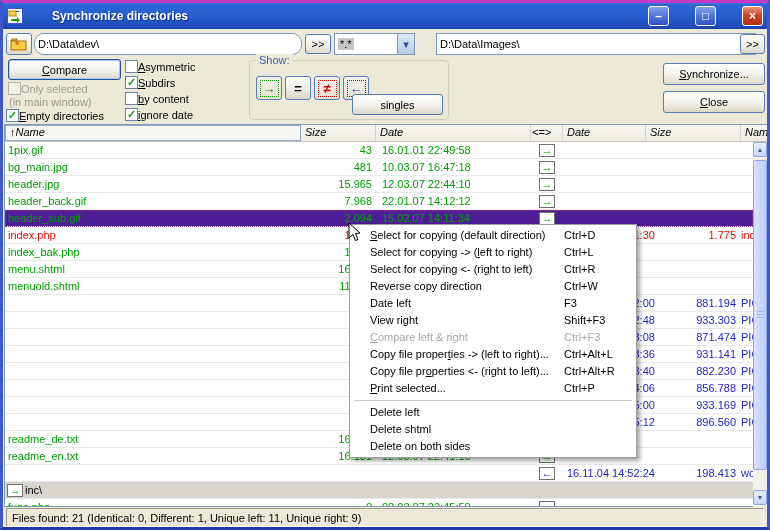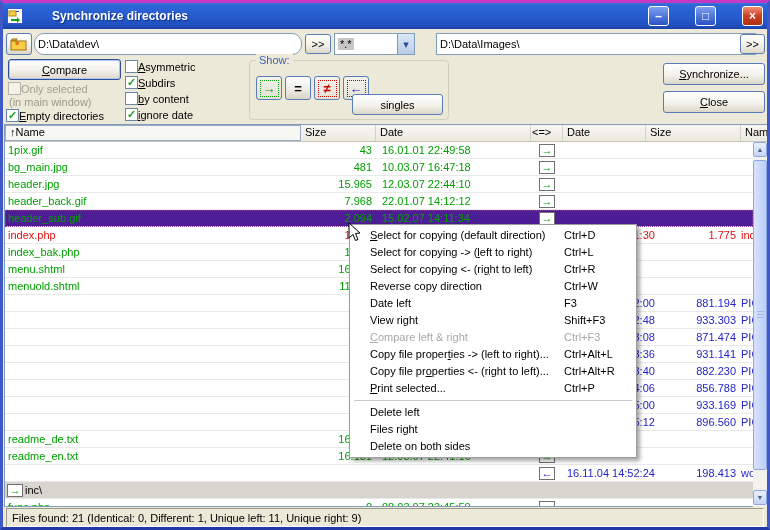--- a/index.html
+++ b/index.html
@@ -33,21 +33,21 @@
   .group{border:1px solid #D0D0BF;border-radius:4px;}
   .group .legend{position:absolute;top:-7px;left:6px;background:#ECE9D8;padding:0 3px;color:#4060B0;}
   .iconbtn{display:flex;align-items:center;justify-content:center;border:1px solid #5A7CB8;border-radius:3px;
     background:linear-gradient(180deg,#fff,#eeede6 55%,#d9d5c5);font-weight:bold;font-size:13px;}
   .iconbtn .g{display:flex;align-items:center;justify-content:center;width:19px;height:17px;border:1px dotted transparent;}
   .iconbtn.pressed{background:linear-gradient(180deg,#f4f3ec,#e4e1d4);}
   
   #list{position:absolute;left:1px;top:121px;width:764px;height:383px;border:1px solid #7F9DB9;background:#fff;}
   #lhdr{position:absolute;left:0;top:0;width:762px;height:17px;display:flex;
     background:linear-gradient(#F7F6F2,#ECEAE0);border-bottom:1px solid #C6C3B8;}
-  .hc{border-right:1px solid #D5D1C8;padding:1px 4px 0 4px;white-space:nowrap;overflow:hidden;}
+  .hc{border-right:1px solid #D5D1C8;padding:1px 4px 0 4px;white-space:nowrap;overflow:hidden;font-style:italic;}
   .hc.sorted{border:1px solid #98A8C8;background:#F6F6F2;margin:0;padding-top:0;}
   #rows{position:absolute;left:0;top:17px;width:748px;height:364px;overflow:hidden;}
   .row{position:relative;display:flex;width:748px;height:17px;line-height:16px;border-bottom:1px solid #E9E9E9;white-space:nowrap;}
   .c{overflow:hidden;}
   .c.nl{width:296px;padding-left:3px;}
   .c.sl{width:75px;text-align:right;padding-right:4px;}
   .c.dl{width:155px;padding-left:6px;}
   .c.dir{width:32px;display:flex;align-items:center;justify-content:center;overflow:visible;}
   .c.dr{width:83px;padding-left:4px;overflow:visible;}
   .c.sr{width:95px;text-align:right;padding-right:5px;}
@@ -431,21 +431,21 @@
         <div class="mi"><span>Select for copying &lt;- (ri<u>g</u>ht to left)</span><span class="sc">Ctrl+R</span></div>
         <div class="mi"><span>Reverse copy direction</span><span class="sc">Ctrl+W</span></div>
         <div class="mi"><span>Date left</span><span class="sc">F3</span></div>
         <div class="mi"><span>View right</span><span class="sc">Shift+F3</span></div>
         <div class="mi disabled"><span><u>C</u>ompare left &amp; right</span><span class="sc">Ctrl+F3</span></div>
         <div class="mi"><span>Copy file proper<u>t</u>ies -&gt; (left to right)...</span><span class="sc">Ctrl+Alt+L</span></div>
         <div class="mi"><span>Copy file pr<u>o</u>perties &lt;- (right to left)...</span><span class="sc">Ctrl+Alt+R</span></div>
         <div class="mi"><span><u>P</u>rint selected...</span><span class="sc">Ctrl+P</span></div>
         <div class="msep"></div>
         <div class="mi"><span>Delete left</span></div>
-        <div class="mi"><span>Files right</span></div>
+        <div class="mi"><span>Delete shtml</span></div>
         <div class="mi"><span>Delete on both sides</span></div>
       </div>
 
   <svg id="cursor" width="14" height="21">
     <path d="M1 1 L1 16 L5 12.5 L7.5 18.5 L10 17.5 L7.5 11.5 L12 11 Z" fill="#fff" stroke="#000" stroke-width="1"></path>
   </svg>
 
   <div id="status">
     <span>Files found: 21  (Identical: 0, Different: 1, Unique left: 11, Unique right: 9)</span>
   </div>

